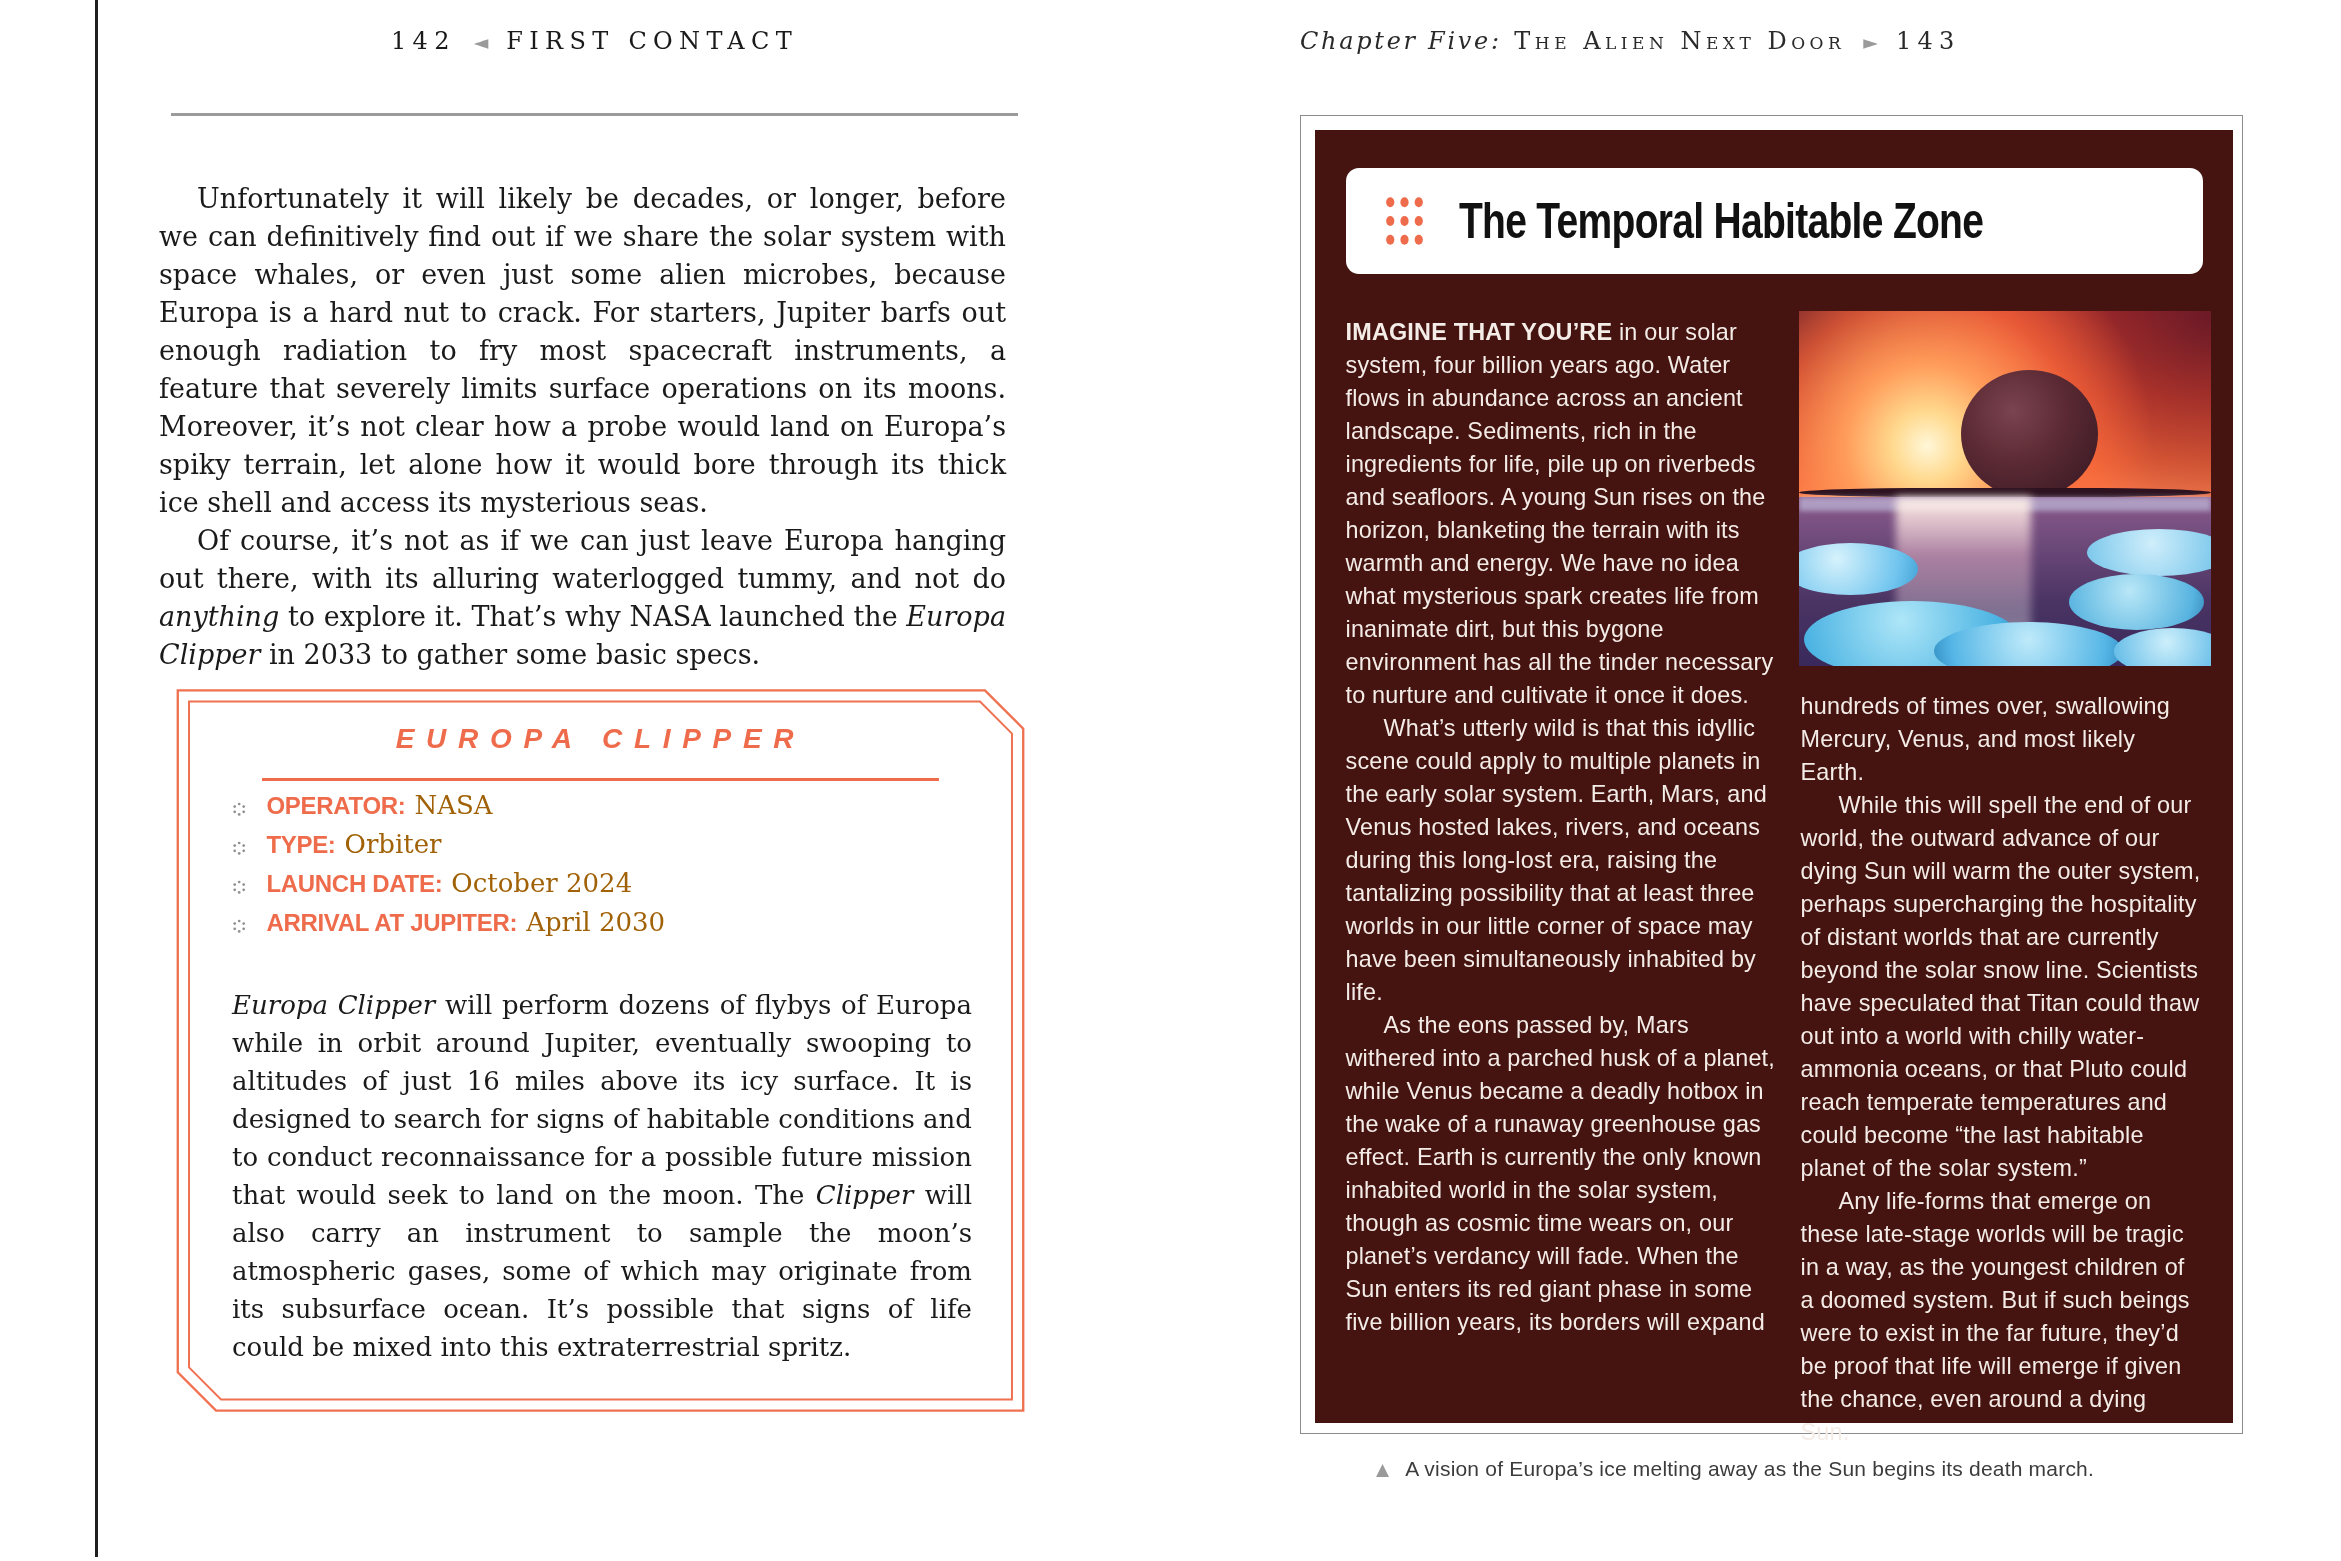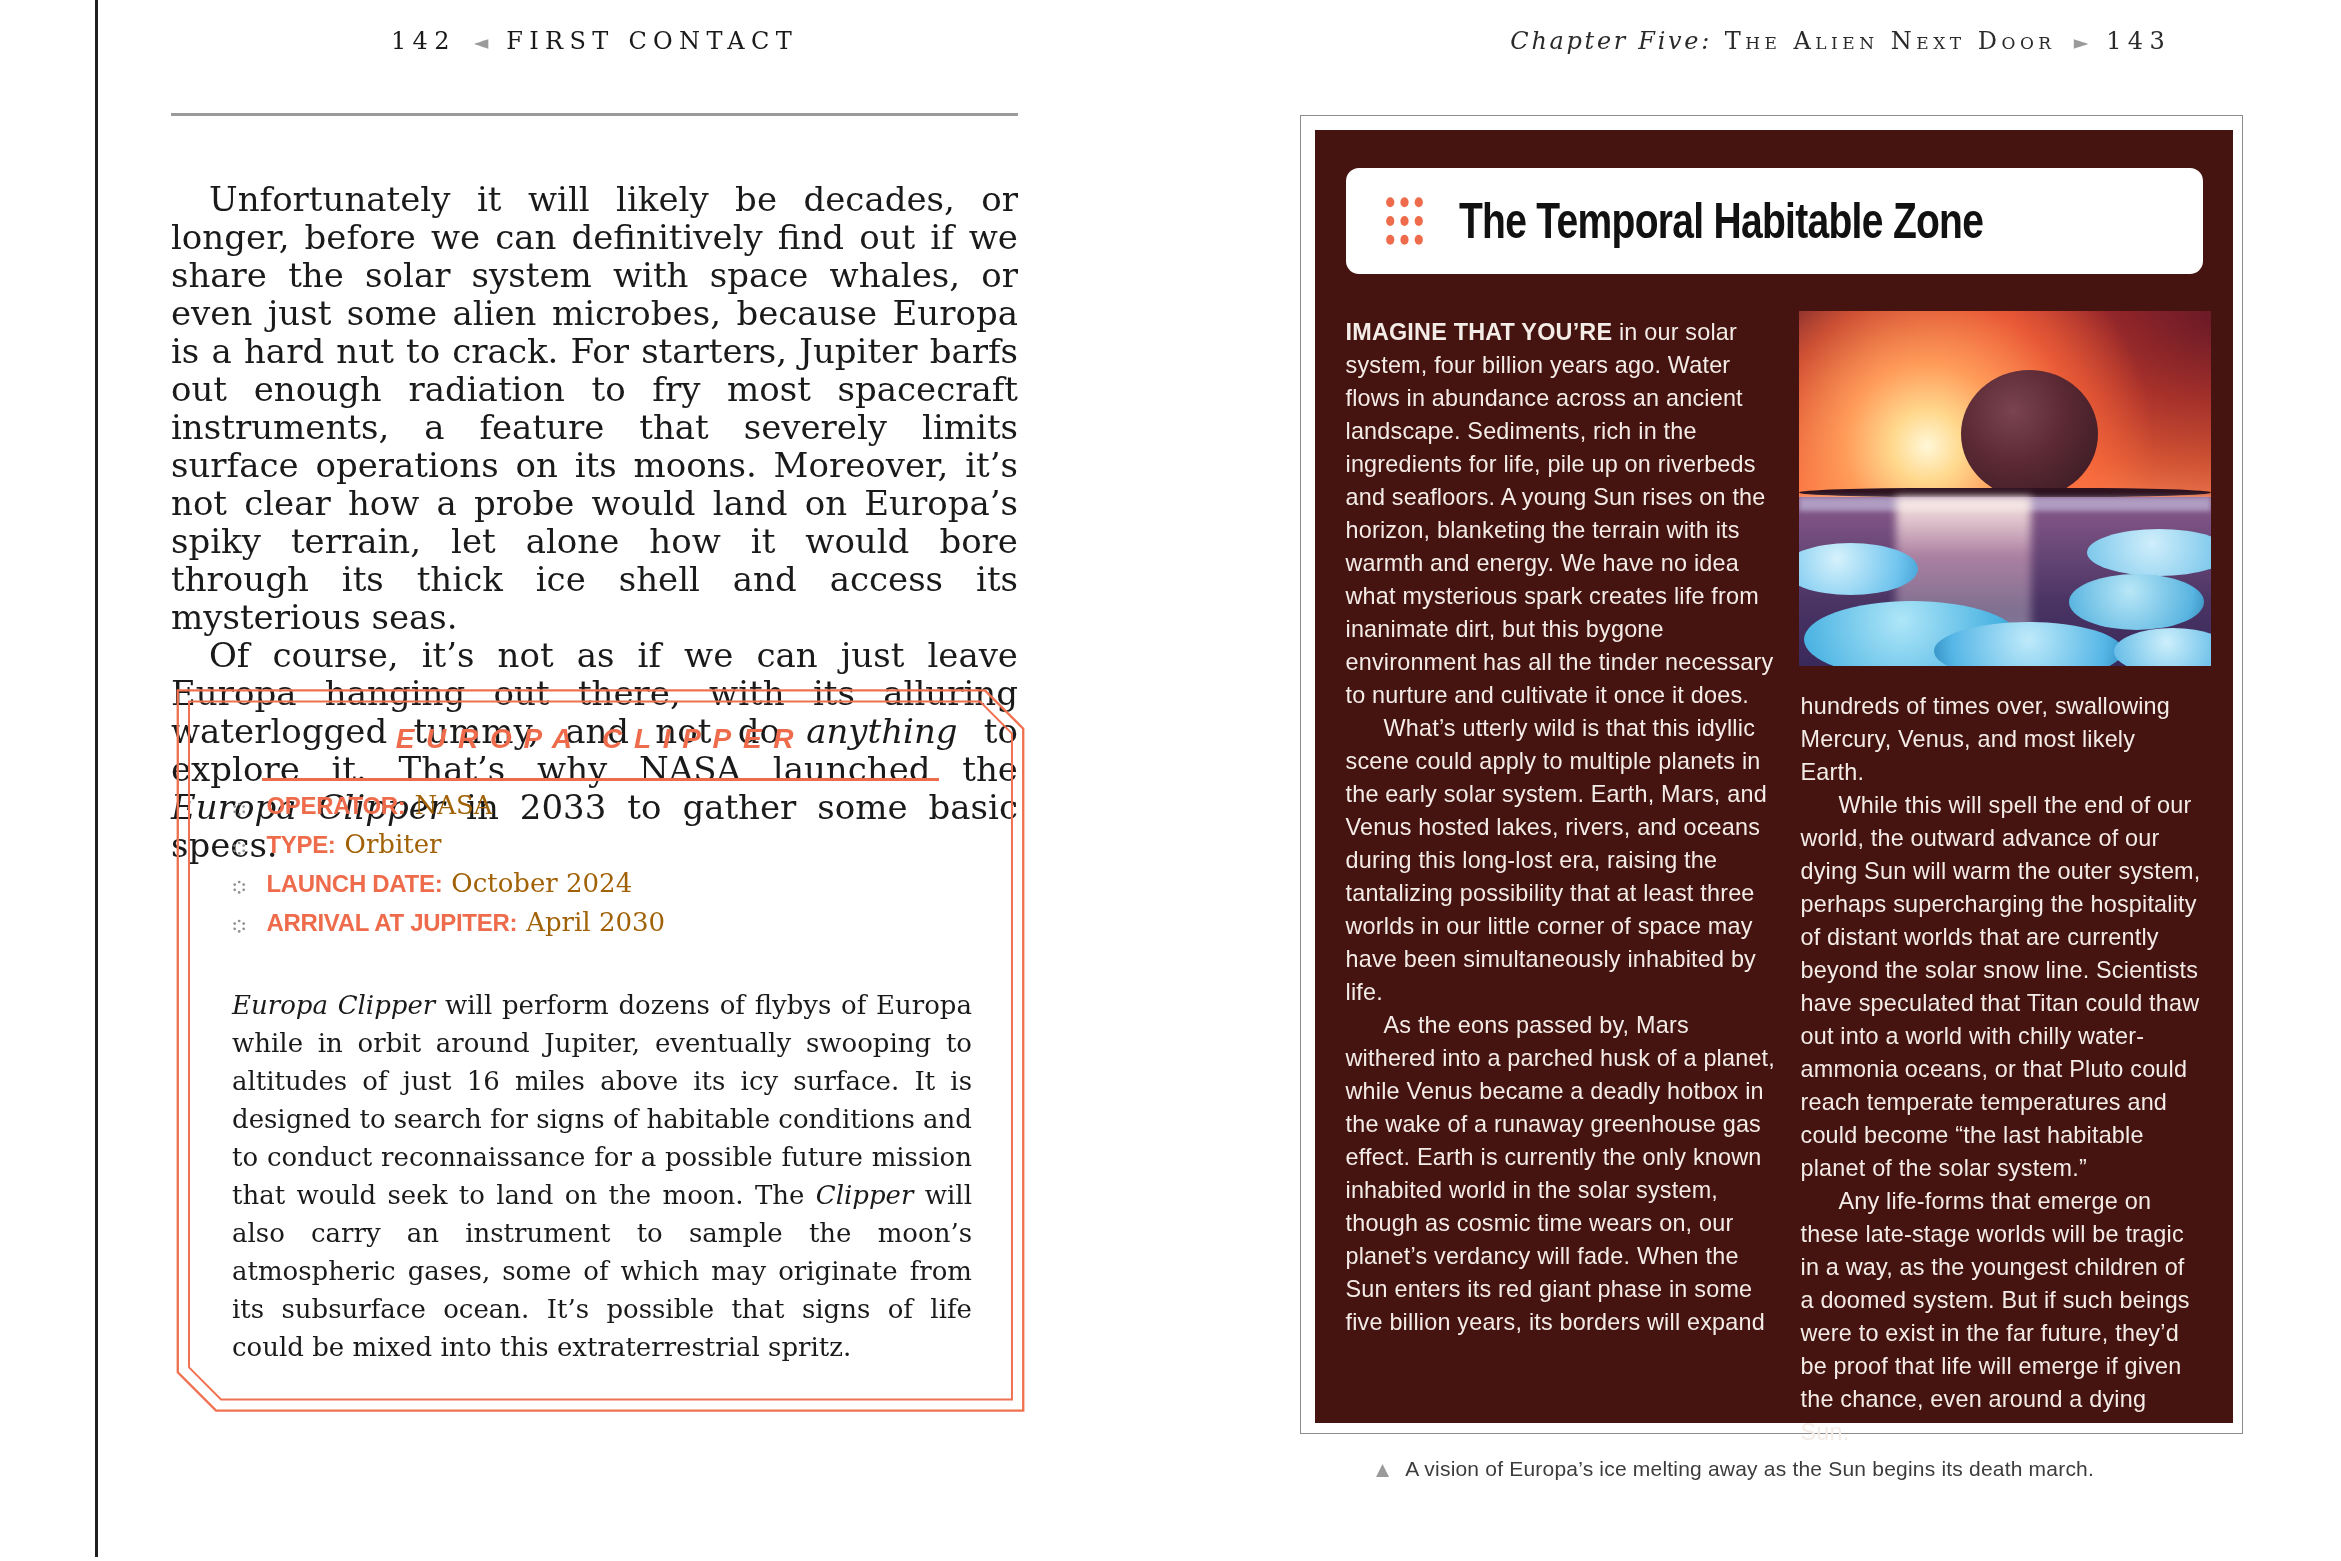--- a/index.html
+++ b/index.html
@@ -12,42 +12,42 @@
   
   #spine-rule{left:95px;top:0;width:2.7px;height:1561px;background:#1f1f1f;}
 
   
   #header-left{left:171px;top:27px;width:847px;text-align:center;
     font-size:24px;letter-spacing:6.3px;color:#1a1a1a;white-space:nowrap;}
   .nav-tri{color:#9a9a9a;font-size:19px;letter-spacing:0;margin:0 18px;font-family:"DejaVu Sans",sans-serif;}
   #header-rule-left{left:171px;top:113px;width:847px;height:2.7px;background:#9b9b9b;}
 
   
-  #body-left{left:171px;top:180px;width:847px;font-size:34px;line-height:38px;
+  #body-left{left:159px;top:180px;width:847px;font-size:27px;line-height:38px;
     text-align:justify;hyphens:auto;-webkit-hyphens:auto;}
   #body-left p{margin:0;text-indent:38px;}
 
   
   #fact-box{left:176px;top:689px;width:849px;height:723px;}
   #fact-border{left:0;top:0;width:849px;height:723px;}
   #fact-title{left:0;top:34px;width:849px;text-align:center;
     font-family:"Liberation Sans",sans-serif;font-style:italic;font-weight:700;
     font-size:28px;letter-spacing:11.7px;color:#EE6C4B;}
   #fact-rule{left:86px;top:89px;width:677px;height:2.7px;background:#EE6C4B;}
   #fact-list{left:56px;top:101px;}
   .fact-row{display:flex;align-items:baseline;height:39px;}
   .fact-bullet{width:14.4px;height:14.4px;margin-right:20px;align-self:center;flex:0 0 14.4px;}
   .fact-label{font-family:"Liberation Sans",sans-serif;font-weight:700;font-size:24px;
     letter-spacing:-0.3px;color:#EE6C4B;margin-right:9px;white-space:nowrap;}
   .fact-value{font-family:"DejaVu Serif",serif;font-size:26px;color:#a16207;white-space:nowrap;}
   #fact-body{left:56px;top:297px;width:740px;font-size:26px;line-height:38px;
     text-align:justify;hyphens:auto;-webkit-hyphens:auto;}
 
   
-  #header-right{left:1300px;top:27px;width:871px;text-align:right;white-space:nowrap;
+  #header-right{left:1300px;top:27px;width:871px;text-align:left;white-space:nowrap;
     font-size:24px;color:#2a2a2a;}
   #chapter-label{font-style:italic;letter-spacing:2.7px;}
   #chapter-title{font-variant:small-caps;letter-spacing:4.5px;margin-left:12.6px;}
   #page-num-right{letter-spacing:6.3px;}
 
   
   #feature-frame{left:1300px;top:115px;width:941px;height:1317px;border:1.8px solid #8c8c8c;background:#ffffff;}
   #feature-box{left:13.5px;top:13.5px;width:918px;height:1293px;background:#451310;}
   #feature-bar{left:31px;top:38px;width:857px;height:106px;background:#ffffff;display:flex;align-items:center;border-radius:13px;}
   #dots-grid{margin-left:38px;flex:0 0 41px;}

